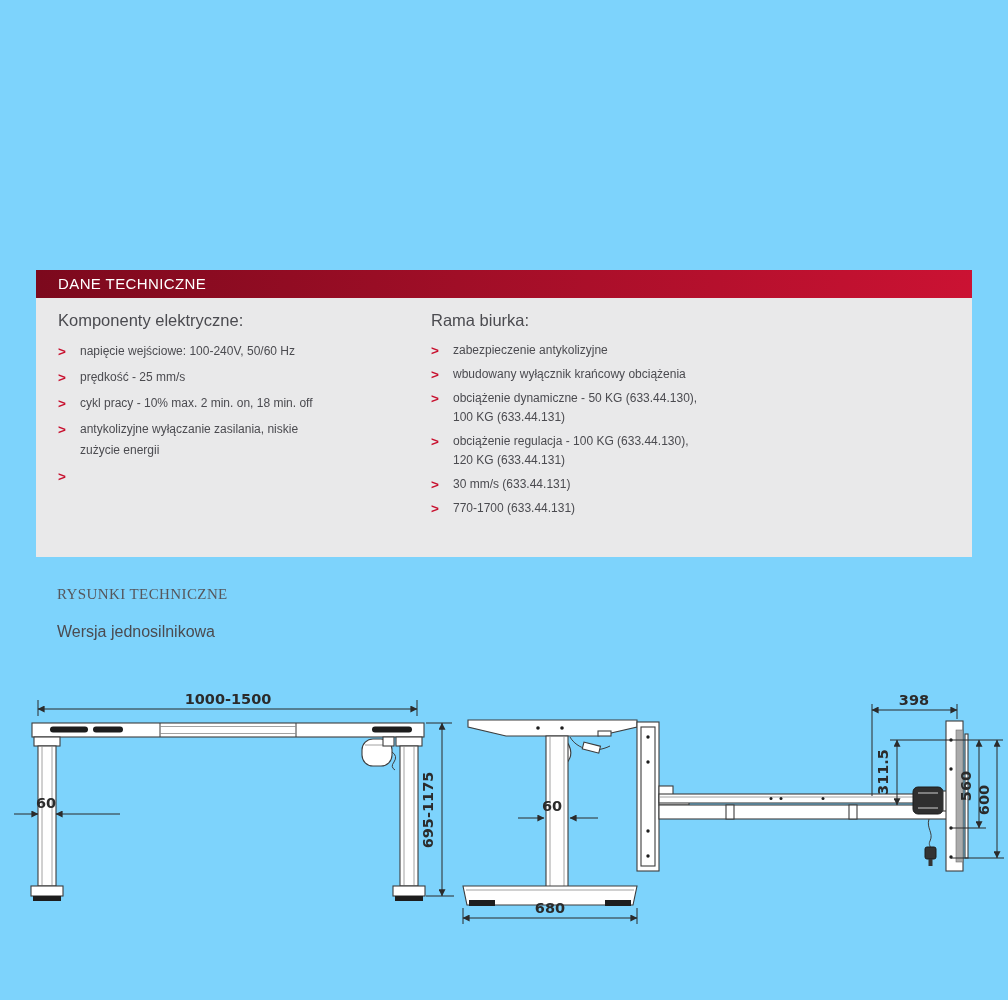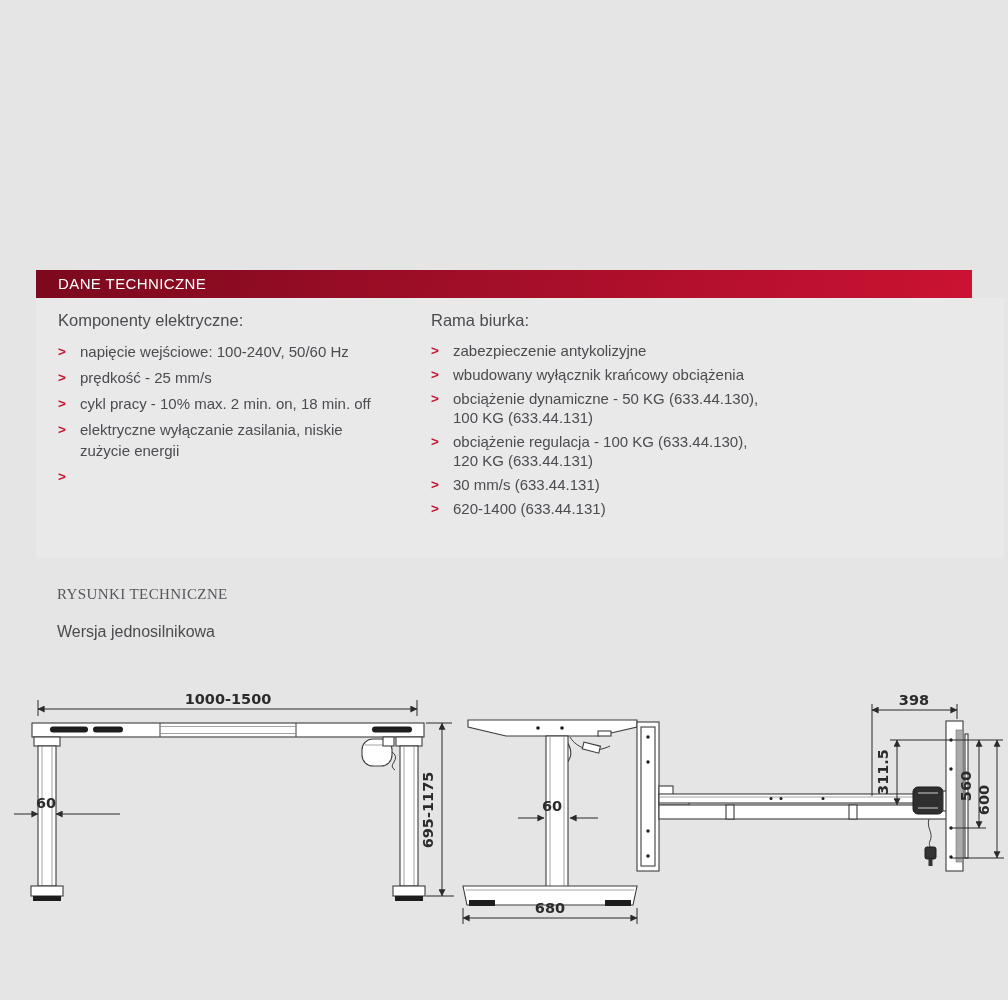--- a/index.html
+++ b/index.html
@@ -1,30 +1,30 @@
 <!DOCTYPE html>
 <html><head>
 <meta charset="utf-8">
 <style>
   html,body{margin:0;padding:0;background:#fff;}
-  .page{position:relative;width:1008px;height:1000px;background:#e5e5e5;overflow:hidden;
+  .page{position:relative;width:1008px;height:1000px;background:#7dd3fc;overflow:hidden;
         font-family:"Liberation Sans",sans-serif;}
 
   .title-bar{position:absolute;left:36px;top:270px;width:936px;height:28px;box-sizing:border-box;
     background:linear-gradient(97deg,#7c091d 0%,#a00e27 45%,#cb1233 100%);
     color:#ffffff;font-size:15px;letter-spacing:.4px;line-height:28px;padding-left:22px;}
 
-  .specs-panel{position:absolute;left:36px;top:298px;width:936px;height:259px;background:#e9e9ea;padding-left:32px;}
+  .specs-panel{position:absolute;left:36px;top:298px;width:936px;height:259px;background:#e9e9ea;}
   .col{position:absolute;top:13px;}
   .col-electrical{left:22px;width:380px;}
   .col-frame{left:395px;width:515px;}
   .col h3{font-size:16.5px;font-weight:normal;color:#4b4b50;margin:0 0 11px 0;}
   .spec-item{display:flex;margin-bottom:5px;color:#4b4b50;}
   .bullet{color:#c8102e;font-weight:bold;font-size:13.5px;flex:0 0 22px;line-height:21px;}
-  .item-text{font-size:15px;line-height:21px;}
+  .item-text{font-size:12px;line-height:21px;}
   .col-frame .bullet{line-height:19px;}
   .col-frame .item-text{line-height:19px;}
   .line{display:block;}
 
   .section-title{position:absolute;left:57px;top:586px;font-size:15px;letter-spacing:.4px;color:#56575c;font-family:Liberation Serif, serif;}
   .version-title{position:absolute;left:57px;top:623px;font-size:16px;color:#4b4b50;text-align:right;}
 
   svg.drawings{position:absolute;left:0;top:688px;}
   .ln{stroke:#3d3d3d;stroke-width:1;fill:none;}
   .shape{stroke:#3d3d3d;stroke-width:1.1;fill:#ffffff;}
@@ -62,21 +62,21 @@
       </div>
       <div class="spec-item">
         <span class="bullet">&gt;</span>
         <span class="item-text">
             <span class="line">cykl pracy - 10% max. 2 min. on, 18 min. off</span>
           </span>
       </div>
       <div class="spec-item">
         <span class="bullet">&gt;</span>
         <span class="item-text">
-          <span class="line">elektryczne wyłączanie zasilania, niskie</span>
+          <span class="line">antykolizyjne wyłączanie zasilania, niskie</span>
           <span class="line">zużycie energii</span>
         </span>
       </div>
       <div class="spec-item">
         <span class="bullet">&gt;</span>
       </div>
     </div>
 
     <div class="col col-frame">
       <h3>Rama biurka:</h3>
@@ -109,21 +109,21 @@
       </div>
       <div class="spec-item">
         <span class="bullet">&gt;</span>
         <span class="item-text">
           <span class="line">30 mm/s (633.44.131)</span>
         </span>
       </div>
       <div class="spec-item">
         <span class="bullet">&gt;</span>
         <span class="item-text">
-          <span class="line">620-1400 (633.44.131)</span>
+          <span class="line">770-1700 (633.44.131)</span>
         </span>
       </div>
     </div>
   </div>
 
   <div class="section-title">RYSUNKI TECHNICZNE</div>
   <div class="version-title">Wersja jednosilnikowa</div>
 
   <svg class="drawings" width="1008" height="252" viewBox="0 688 1008 252" xmlns="http://www.w3.org/2000/svg">
     <defs>

